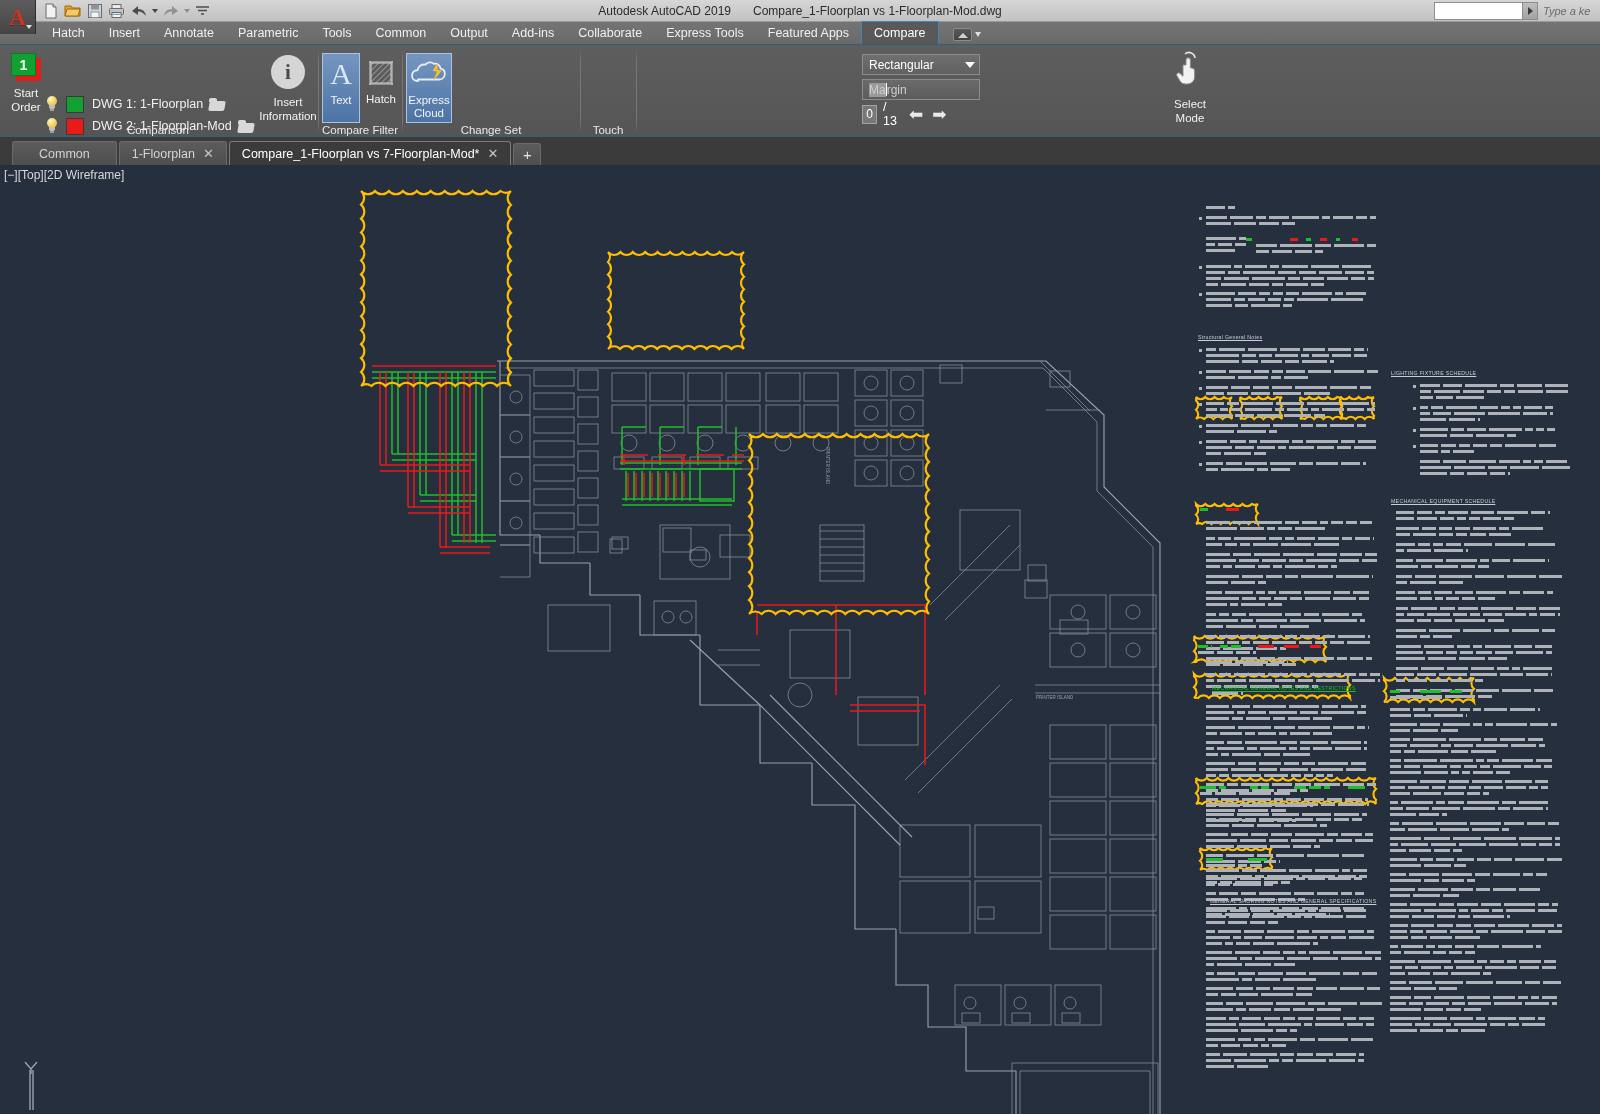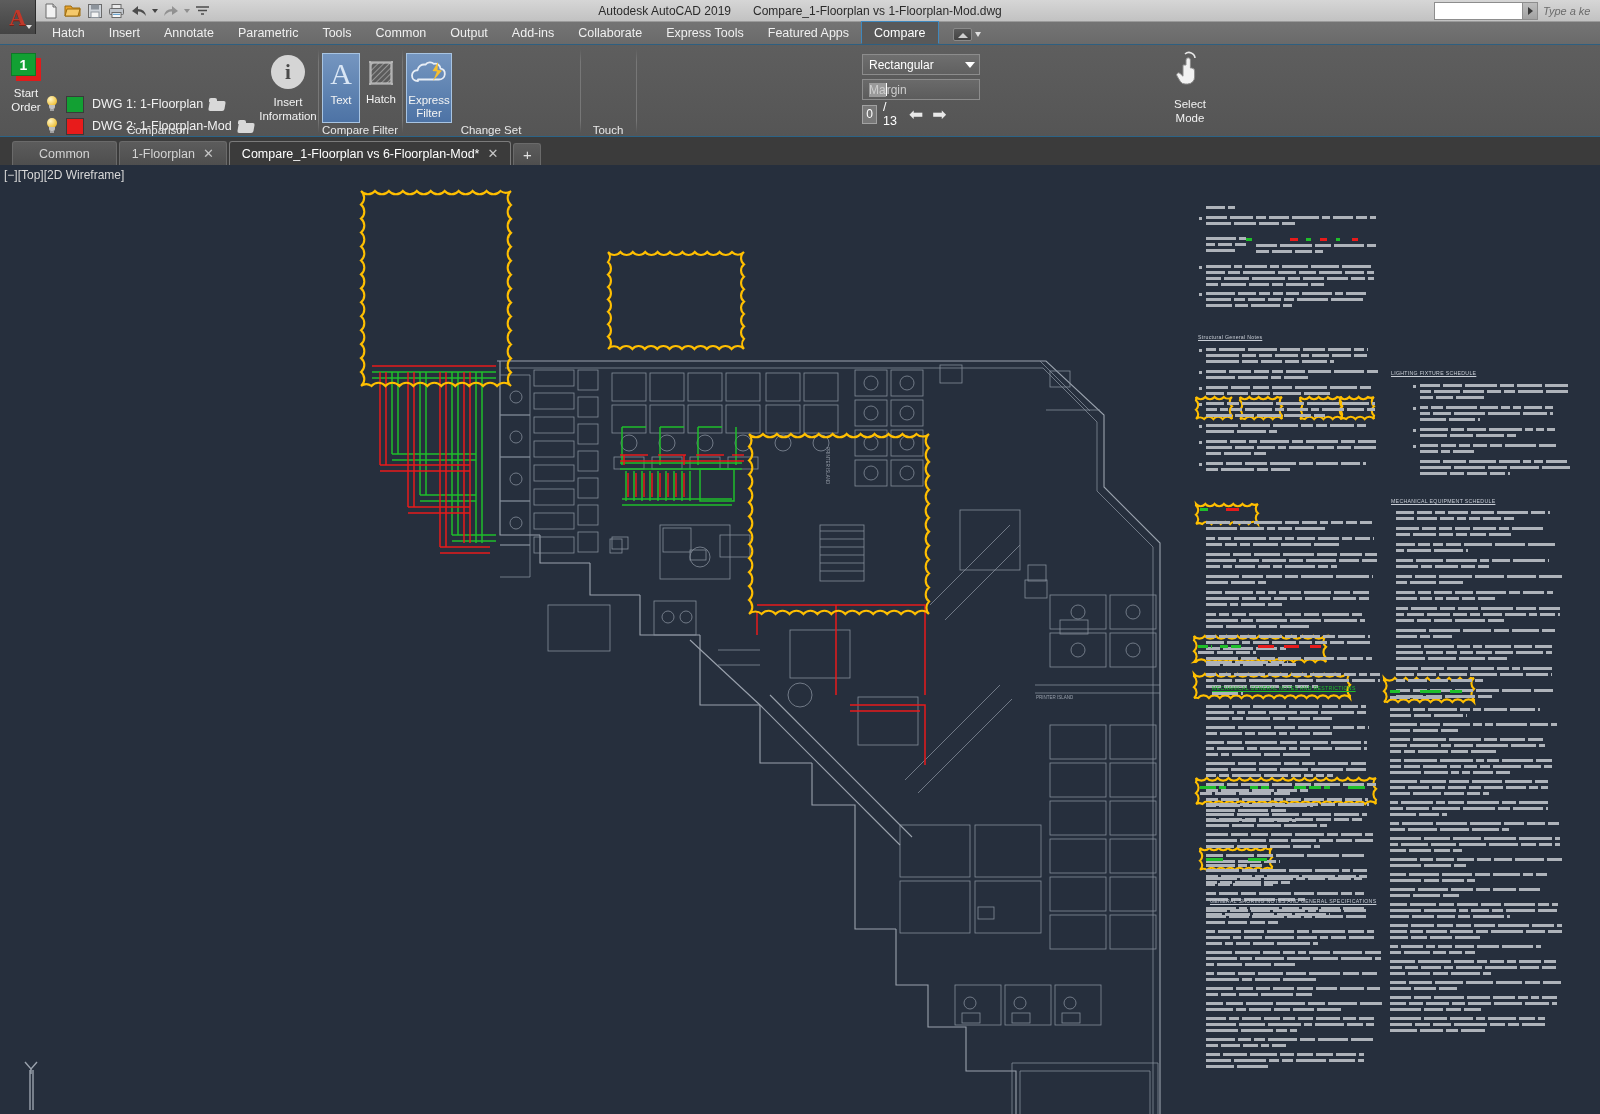--- a/index.html
+++ b/index.html
@@ -459,21 +459,21 @@
   <div class="panel" style="left:404px; width:174px;">
     <div class="cf-btn sel" style="left:2px;width:46px;">
       <div class="ico">
         <svg width="40" height="30" viewBox="0 0 40 30">
           <path d="M9 22c-4 0-6-2.5-6-5.5S5.5 11 8.5 11.3C9 7.5 12.5 5 16.5 5.6c2-2.6 6-3 8.4-.8 3.4-.6 6.4 1.7 6.6 4.9 3 .5 4.5 2.8 4.3 5.5-.2 3.2-3 5.3-6 5.3H9z" fill="none" stroke="#e7edf5" stroke-width="1.8" stroke-linejoin="round"></path>
           <path d="M29 3 L23.5 12 L28 12.5 L24 22 L33 11.5 L28.5 11 Z" fill="#f7bf2e"></path>
         </svg>
       </div>
       <div class="lbl">
         <div>Express</div>
-        <div>Filter</div>
+        <div>Cloud</div>
       </div>
     </div>
 
     <div id="cs-combo">
       <span>Rectangular</span>
       <span class="dd"></span>
     </div>
 
     <div id="cs-margin">
       <span class="sel-hl">Ma</span>
@@ -512,21 +512,21 @@
 
 <div id="filetabs">
   <div class="ftab" style="padding:0 26px;">
     <span>Common</span>
   </div>
   <div class="ftab">
     <span>1-Floorplan</span>
     <span class="x">✕</span>
   </div>
   <div class="ftab active">
-    <span>Compare_1-Floorplan vs 6-Floorplan-Mod*</span>
+    <span>Compare_1-Floorplan vs 7-Floorplan-Mod*</span>
     <span class="x">✕</span>
   </div>
   <div class="ftab-add">+</div>
 </div>
 
 <div id="canvas">
   <div id="vp-label">[−][Top][2D Wireframe]</div>
 
   <svg id="dwg-svg" width="1600" height="949">
     <defs>

